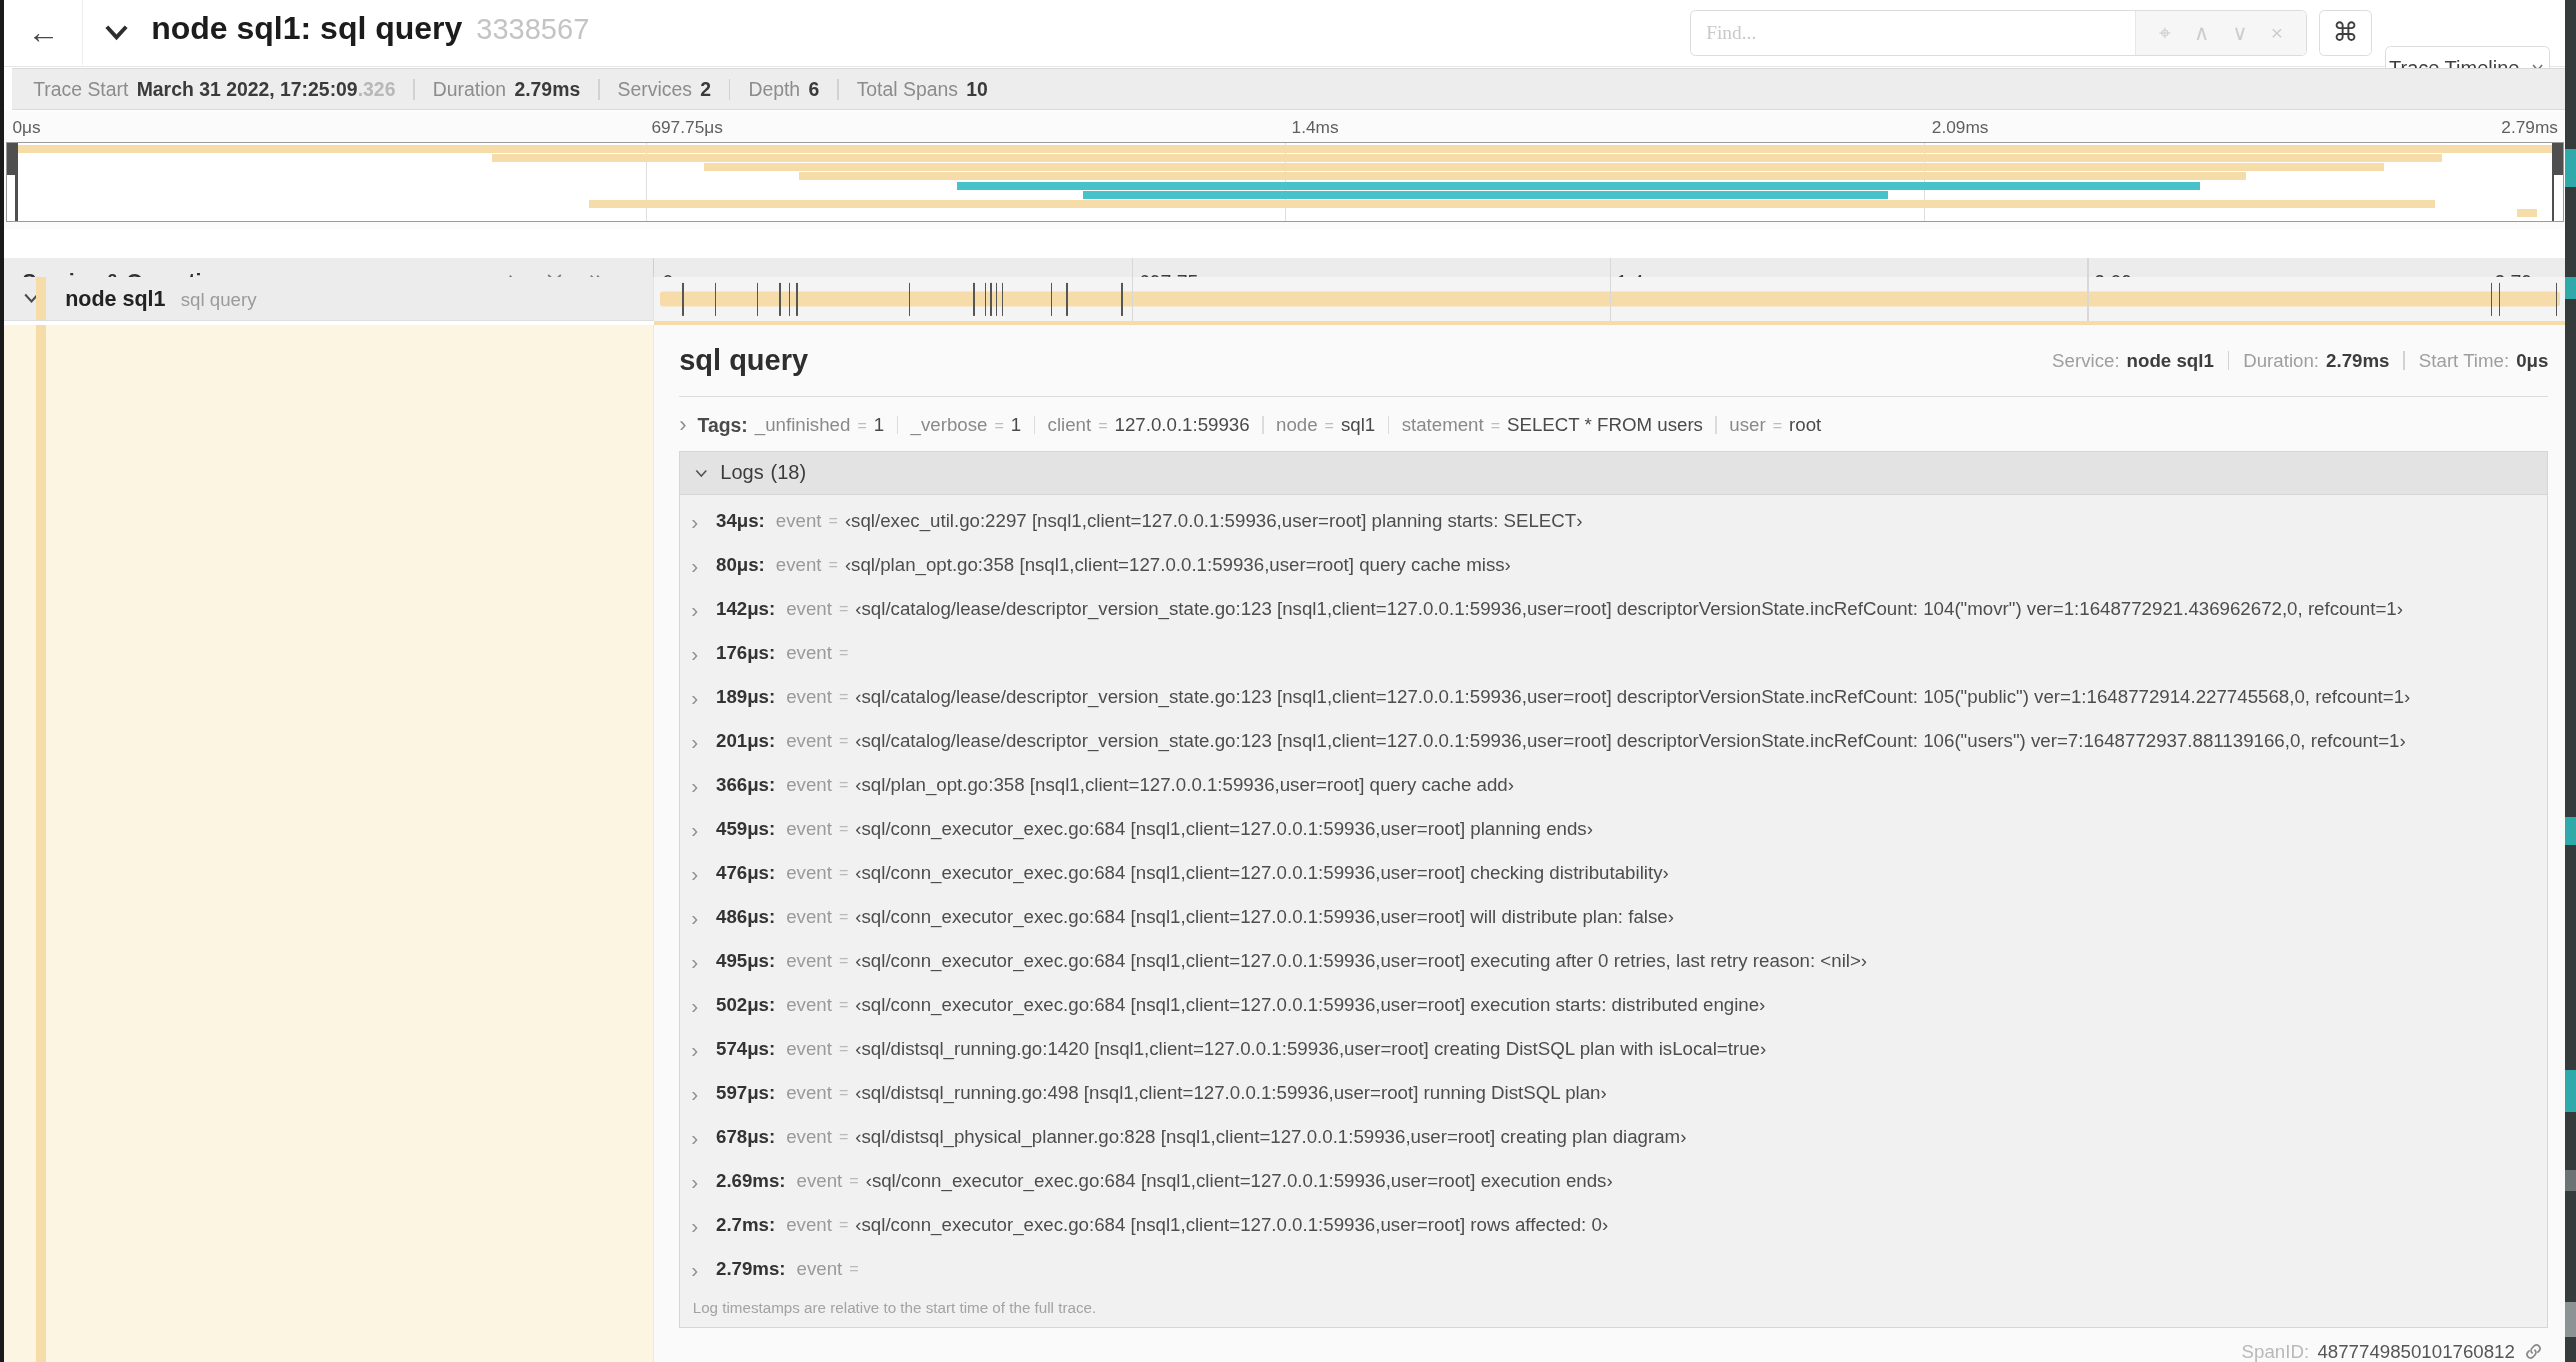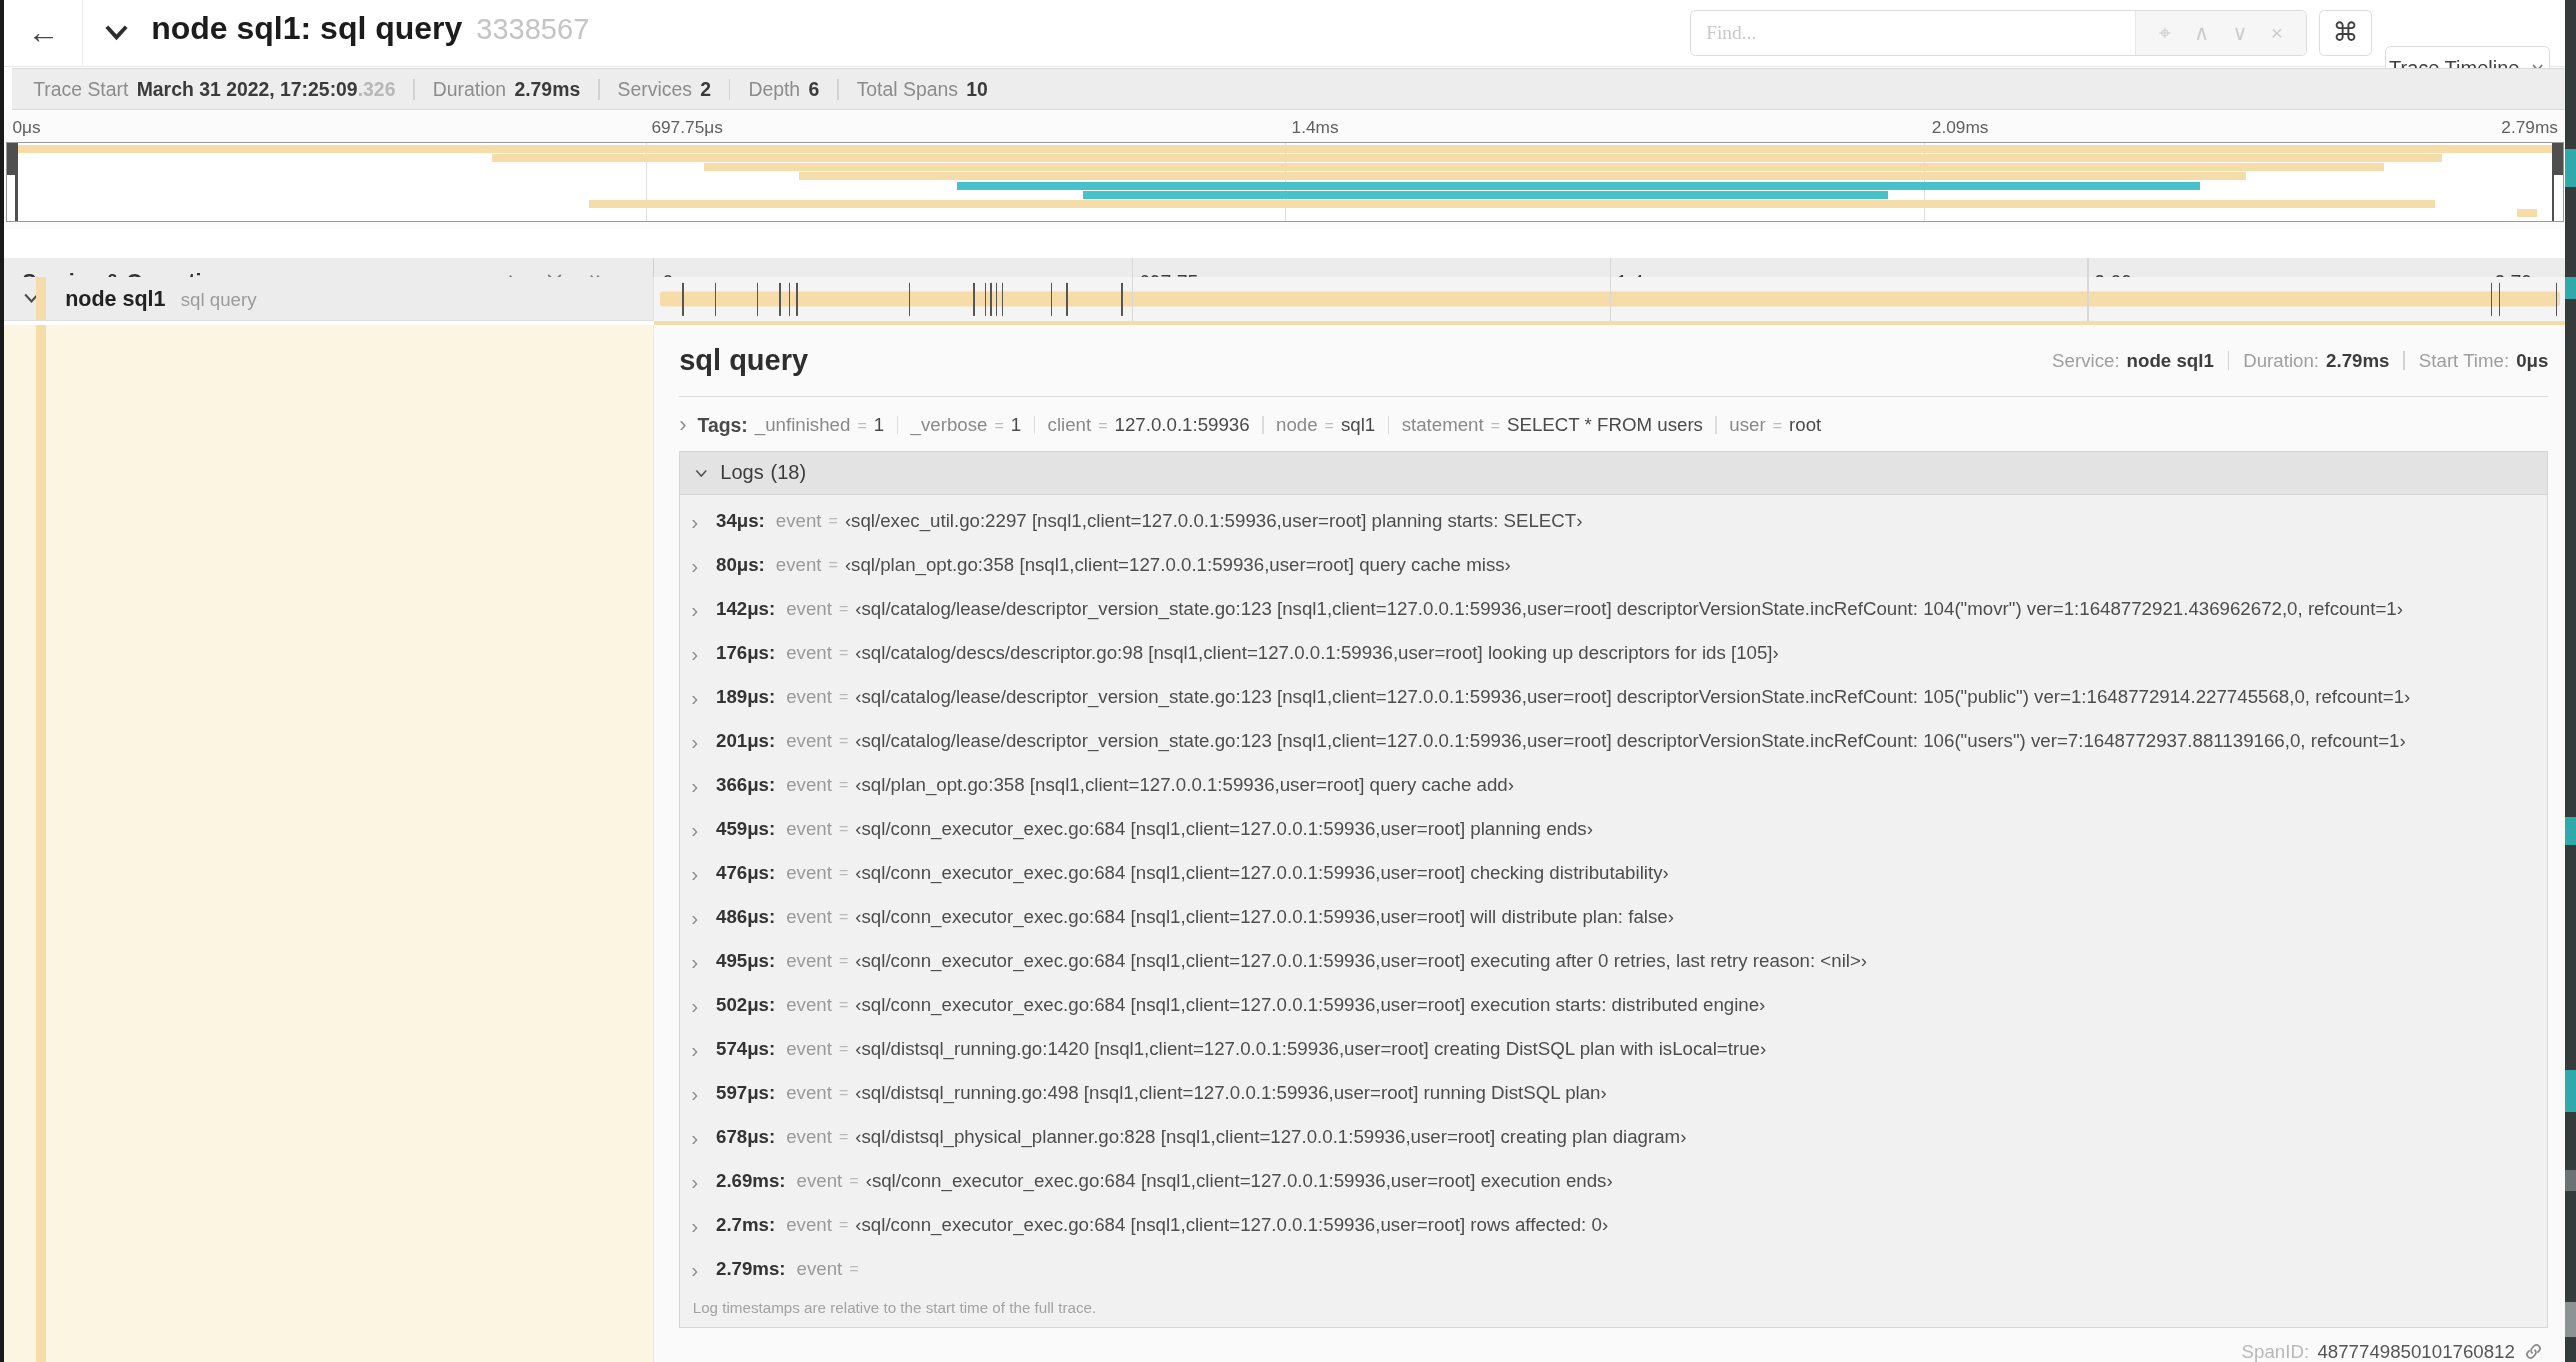--- a/index.html
+++ b/index.html
@@ -343,21 +343,20 @@
                 <span class="log-time">142μs:</span>
                 <span class="log-field">event</span>
                 <span class="log-eq">=</span>
                 <span class="log-val">‹sql/catalog/lease/descriptor_version_state.go:123 [nsql1,client=127.0.0.1:59936,user=root] descriptorVersionState.incRefCount: 104("movr") ver=1:1648772921.436962672,0, refcount=1›</span>
               </div>
               <div class="log-row">
                 <span class="row-chev">›</span>
                 <span class="log-time">176μs:</span>
                 <span class="log-field">event</span>
                 <span class="log-eq">=</span>
-                <span class="log-val">‹sql/catalog/descs/descriptor.go:98 [nsql1,client=127.0.0.1:59936,user=root] looking up descriptors for ids [105]›</span>
               </div>
               <div class="log-row">
                 <span class="row-chev">›</span>
                 <span class="log-time">189μs:</span>
                 <span class="log-field">event</span>
                 <span class="log-eq">=</span>
                 <span class="log-val">‹sql/catalog/lease/descriptor_version_state.go:123 [nsql1,client=127.0.0.1:59936,user=root] descriptorVersionState.incRefCount: 105("public") ver=1:1648772914.227745568,0, refcount=1›</span>
               </div>
               <div class="log-row">
                 <span class="row-chev">›</span>

